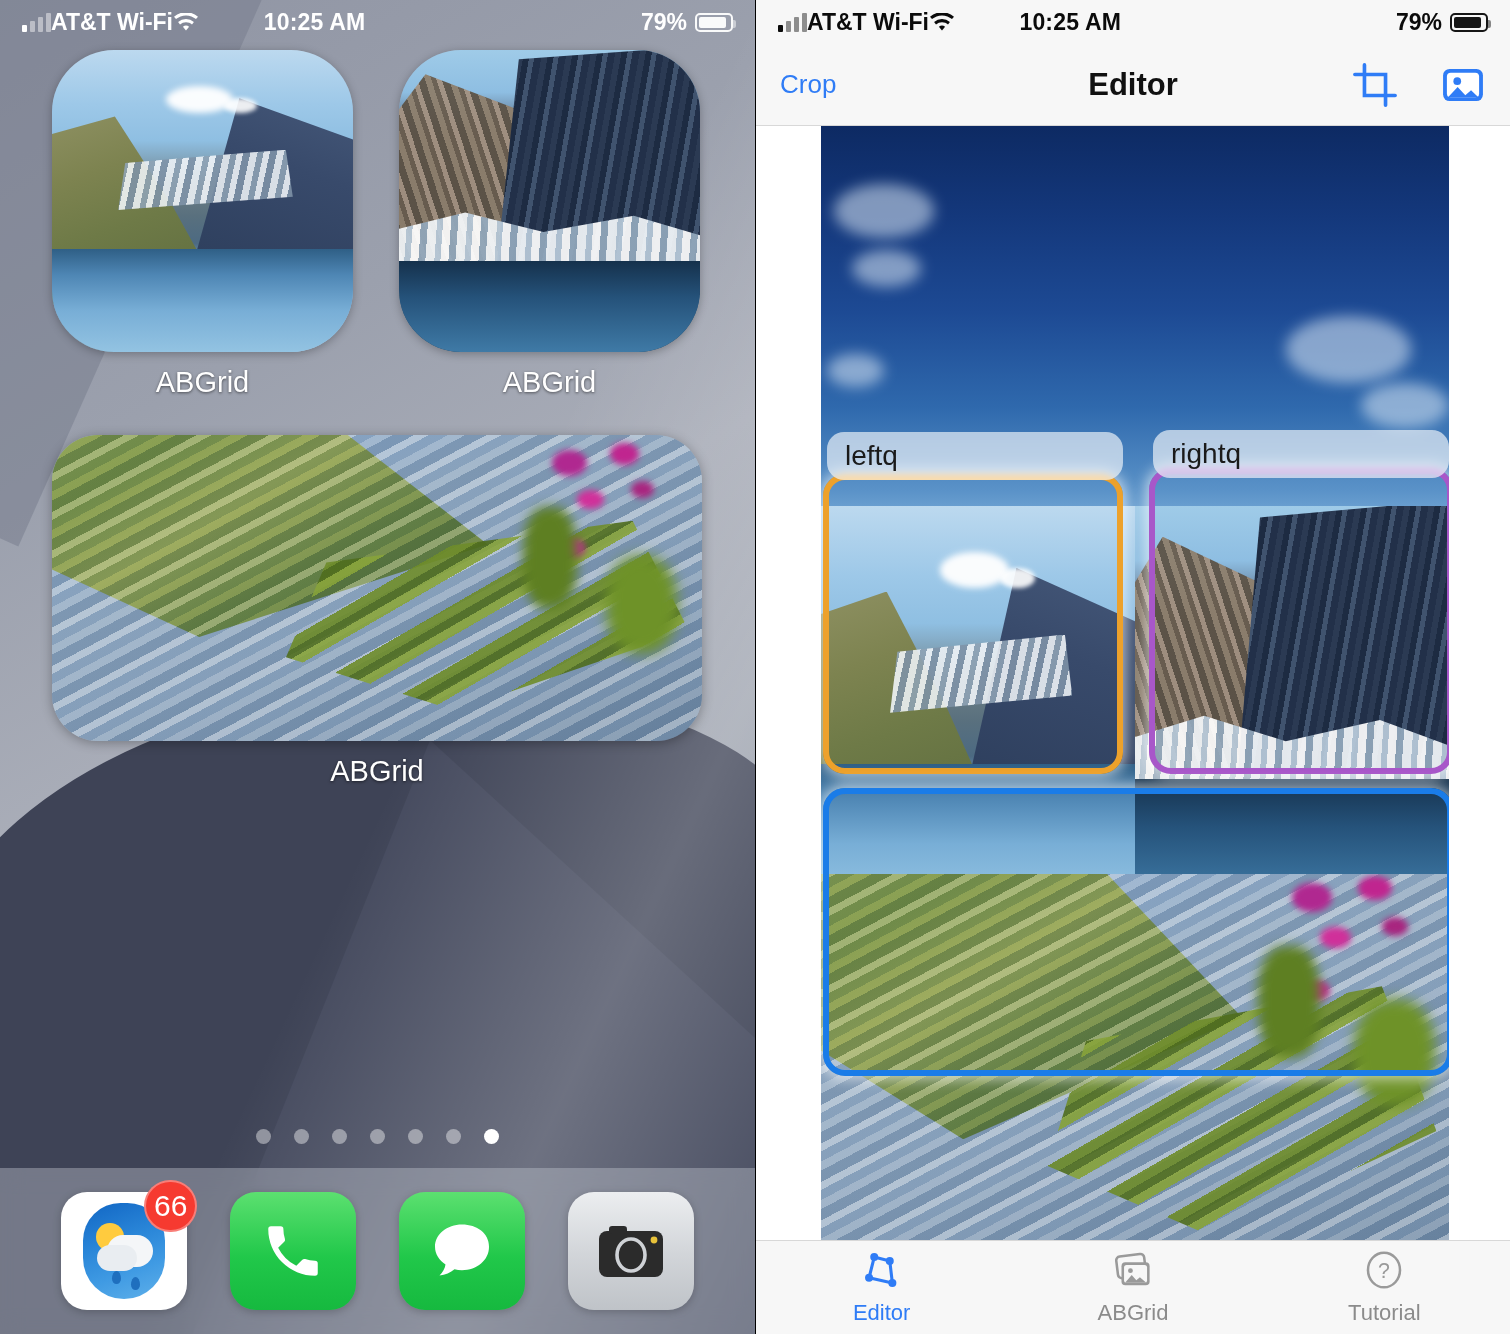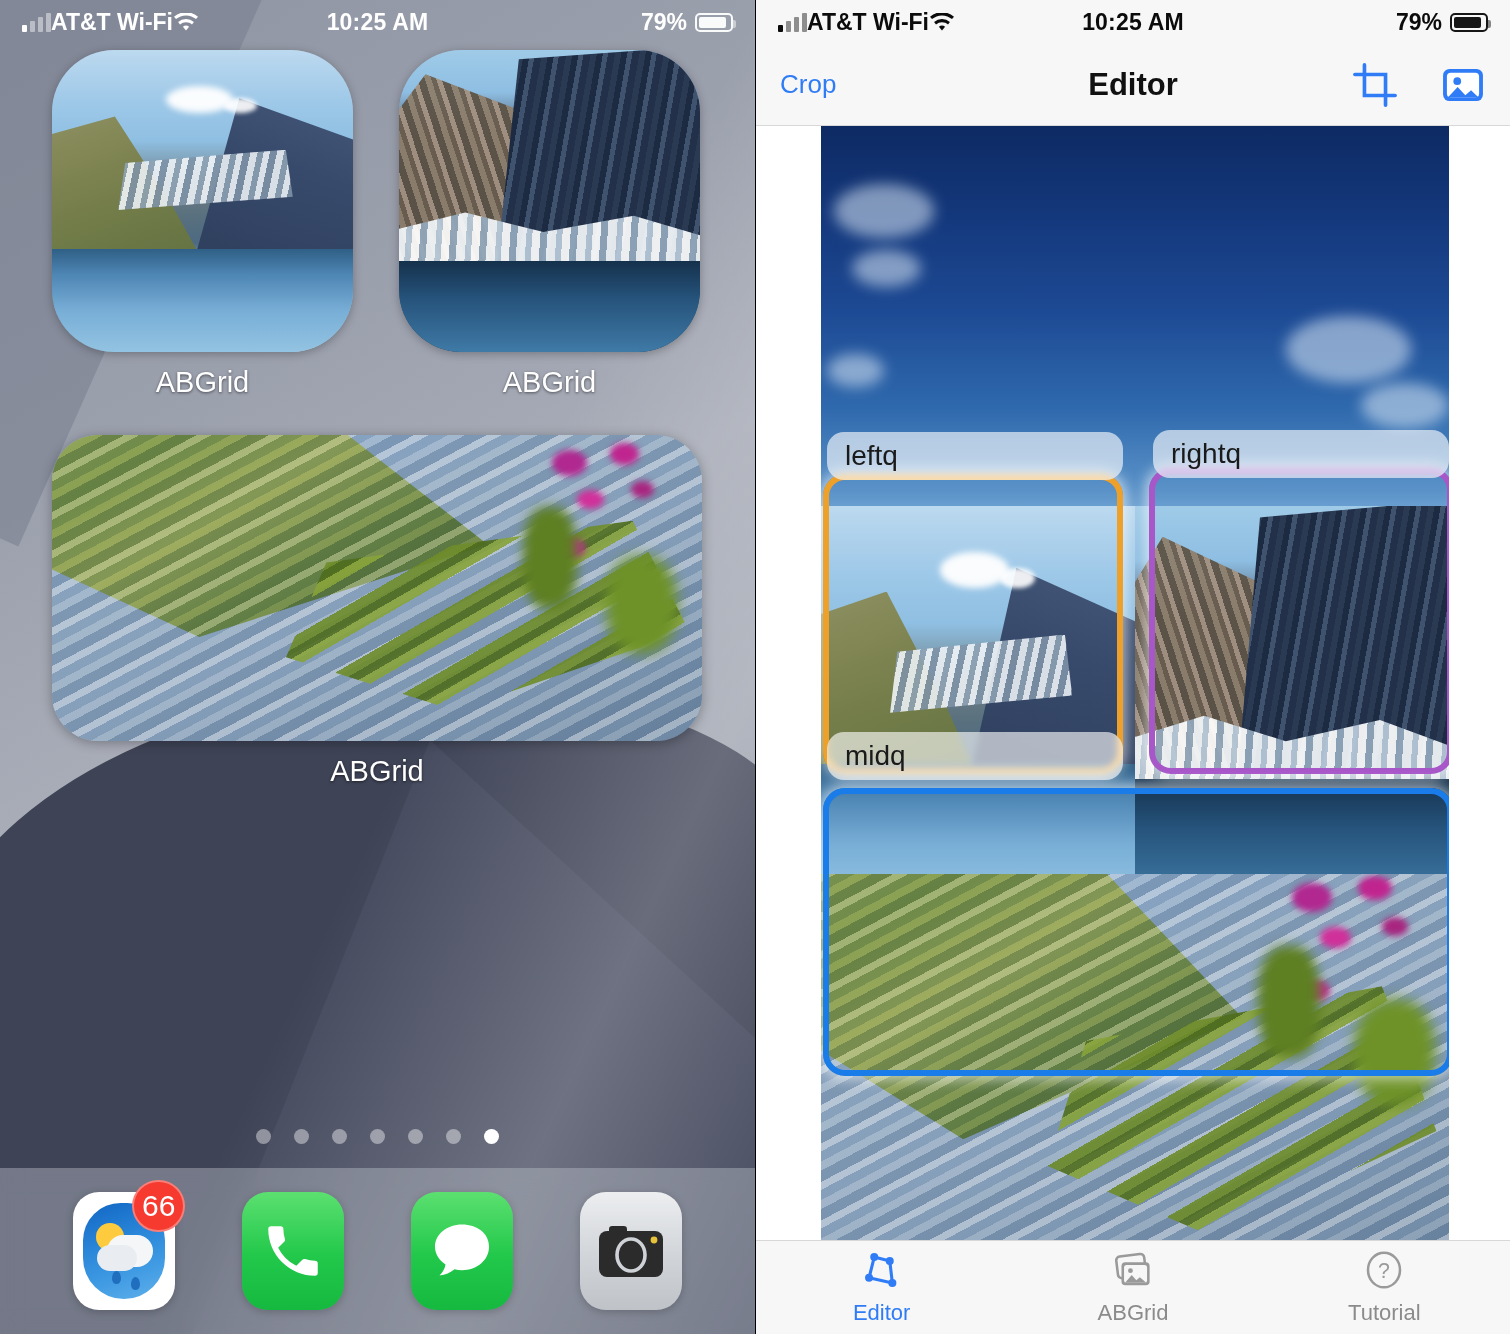--- a/index.html
+++ b/index.html
@@ -49,21 +49,21 @@
   .ios-status {
     position:absolute; left:0; top:0; width:100%; height:44px;
     display:flex; align-items:center;
     padding:0 22px;
     color:#fff;
     font-size:23px; font-weight:600;
     z-index:6;
   }
   .ios-status.dark-text { color:#0b0b0b; }
   .st-left { display:flex; align-items:center; flex:0 0 auto; width:34%; }
-  .st-center { flex:1; text-align:center; letter-spacing:.2px; }
+  .st-center { flex:1; letter-spacing:.2px; }
   .st-right { display:flex; align-items:center; justify-content:flex-end; gap:8px; width:34%; }
 
   .sig-bars { display:flex; align-items:flex-end; gap:3px; height:20px; }
   .sig-bars i { width:5px; background:currentColor; border-radius:1px; display:block; opacity:.45; }
   .sig-bars i:nth-child(1){ height:7px; opacity:1; }
   .sig-bars i:nth-child(2){ height:11px; }
   .sig-bars i:nth-child(3){ height:15px; }
   .sig-bars i:nth-child(4){ height:19px; }
 
   .wifi-ic { width:26px; height:20px; position:relative; }
@@ -206,21 +206,21 @@
   .page-dots span.on { background:#fff; }
 
   
   .dock {
     position:absolute; left:0; bottom:0; width:100%; height:166px;
     background:rgba(190,195,205,.42);
     backdrop-filter:blur(12px);
     display:flex; align-items:center; justify-content:space-around;
     padding:0 40px; z-index:6;
   }
-  .dock-app { width:102px; height:118px; border-radius:26px; position:relative; box-shadow:0 2px 8px rgba(0,0,0,.22); }
+  .dock-app { width:126px; height:118px; border-radius:26px; position:relative; box-shadow:0 2px 8px rgba(0,0,0,.22); }
   .badge {
     position:absolute; right:-10px; top:-12px;
     min-width:52px; height:52px; border-radius:26px;
     background:#f63a30; color:#fff;
     display:flex; align-items:center; justify-content:center;
     font-size:30px; font-weight:500; padding:0 8px;
     border:2px solid rgba(255,255,255,.35);
   }
   .ic-weather { background:#fff; display:flex; align-items:center; justify-content:center; }
   .ic-weather .orb {
@@ -544,21 +544,20 @@
             <i></i>
           </div>
       </div>
 
       <div class="abox orange" style="left:2px; top:348px; width:300px; height:300px;"></div>
       <div class="abox purple" style="left:328px; top:342px; width:304px; height:306px;"></div>
       <div class="abox blue" style="left:2px; top:662px; width:630px; height:288px;"></div>
 
       <div class="alabel" style="left:6px; top:306px; width:296px;">leftq</div>
       <div class="alabel" style="left:332px; top:304px; width:296px;">rightq</div>
-      <div class="alabel" style="left:6px; top:606px; width:296px;">midq</div>
     </div>
   </div>
 
   <div class="tabbar">
     <div class="tab active">
       <span>
         <svg width="44" height="40" viewBox="0 0 34 30">
           <polygon points="11,5 23,8 25,25 7,21" fill="none" stroke="#2f7cf6" stroke-width="2.4" stroke-linejoin="round"></polygon>
           <circle cx="11" cy="5" r="3.1" fill="#2f7cf6"></circle>
           <circle cx="23" cy="8" r="3.1" fill="#2f7cf6"></circle>

